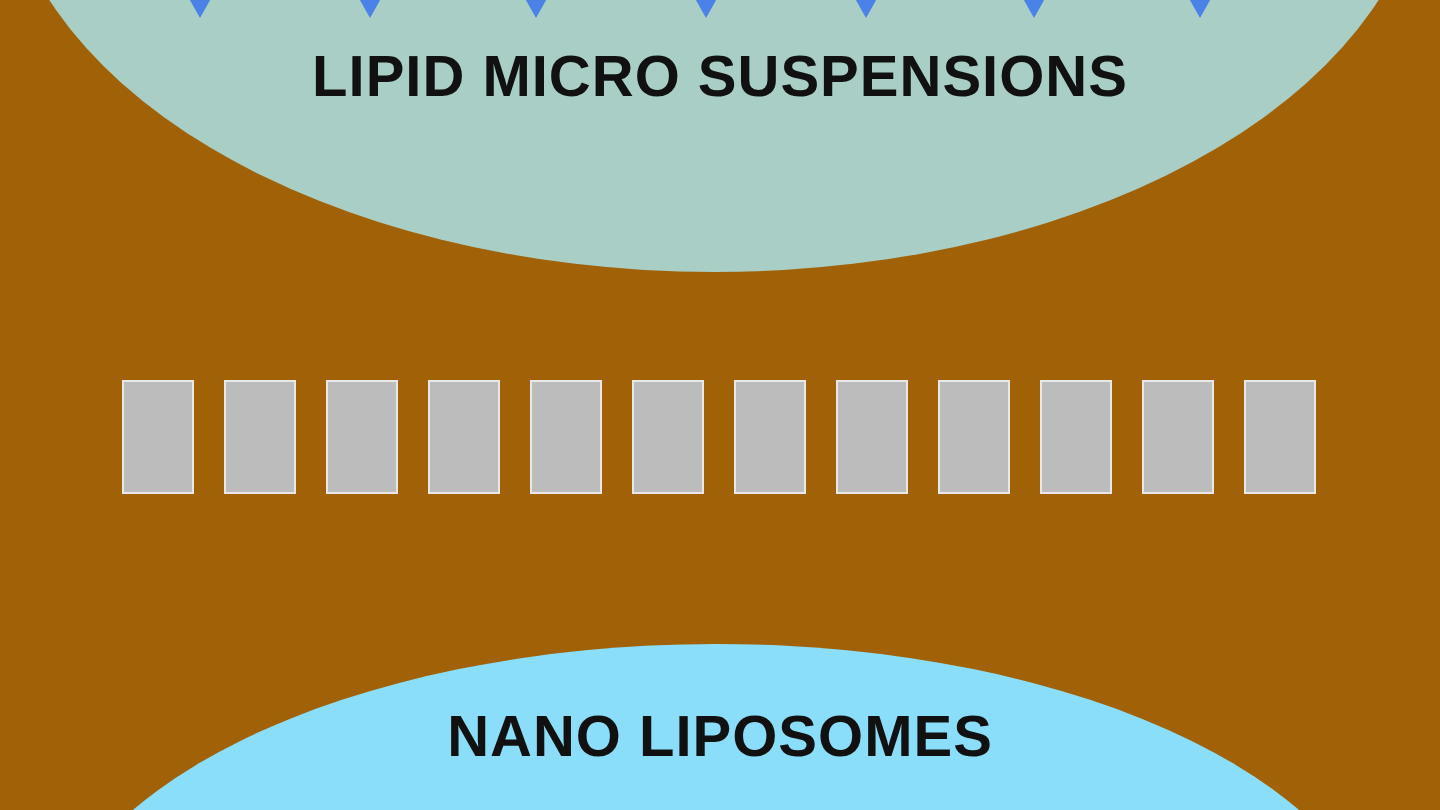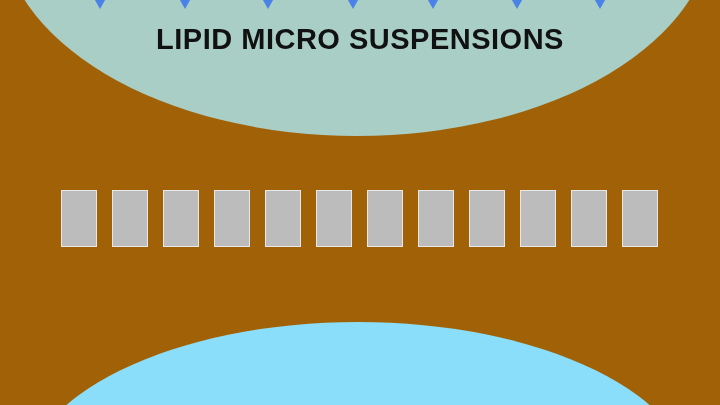--- a/index.html
+++ b/index.html
@@ -102,14 +102,15 @@
       <div class="membrane-block" style="left: 367px; top: 190px; width: 36px; height: 57px; background: rgb(188, 188, 188); border-color: rgb(232, 232, 232);"></div>
       <div class="membrane-block" style="left: 418px; top: 190px; width: 36px; height: 57px; background: rgb(188, 188, 188); border-color: rgb(232, 232, 232);"></div>
       <div class="membrane-block" style="left: 469px; top: 190px; width: 36px; height: 57px; background: rgb(188, 188, 188); border-color: rgb(232, 232, 232);"></div>
       <div class="membrane-block" style="left: 520px; top: 190px; width: 36px; height: 57px; background: rgb(188, 188, 188); border-color: rgb(232, 232, 232);"></div>
       <div class="membrane-block" style="left: 571px; top: 190px; width: 36px; height: 57px; background: rgb(188, 188, 188); border-color: rgb(232, 232, 232);"></div>
       <div class="membrane-block" style="left: 622px; top: 190px; width: 36px; height: 57px; background: rgb(188, 188, 188); border-color: rgb(232, 232, 232);"></div>
     </div>
 
   <div class="ellipse bottom" style="background: rgb(138, 222, 249);"></div>
 
+  <div class="label bottom-label" style="color: rgb(17, 17, 17);">NANO LIPOSOMES</div>
 
 </div>
 
 </body></html>

